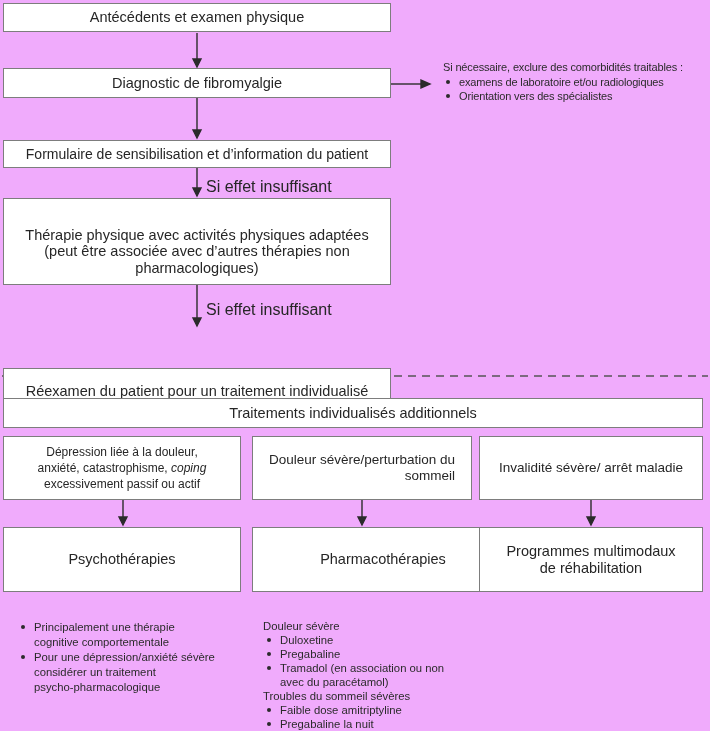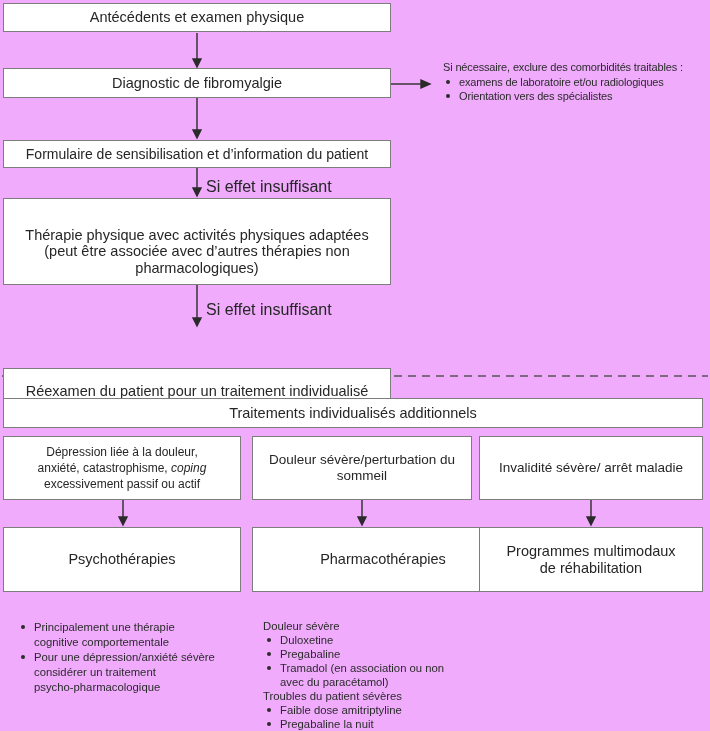--- a/index.html
+++ b/index.html
@@ -17,21 +17,21 @@
   .em{font-style:italic;}
   
   #b-ant  {left:3px;top:3px;  width:388px;height:29px;}
   #b-diag {left:3px;top:68px; width:388px;height:30px;}
   #b-form {left:3px;top:140px;width:388px;height:28px;font-size:14px;}
   #b-ther {left:3px;top:198px;width:388px;height:87px;align-items:center;padding-top:20px;}
   #b-reex {left:3px;top:320px;width:388px;height:46px;margin-top:48px;}
   
   #b-trait{left:3px;top:398px;width:700px;height:30px;}
   #b-dep  {left:3px;  top:436px;width:238px;height:64px;font-size:12px;line-height:16px;text-align:center;}
-  #b-doul {left:252px;top:436px;width:220px;height:64px;font-size:13.5px;line-height:16px;}
+  #b-doul {left:252px;top:436px;width:220px;height:64px;font-size:13.5px;line-height:16px;text-align:right;}
   #b-inv  {left:479px;top:436px;width:224px;height:64px;font-size:13.5px;line-height:16px;align-items:center;}
   #b-psy  {left:3px;  top:527px;width:238px;height:65px;}
   #b-pha  {left:252px;top:527px;width:262px;height:65px;}
   #b-prog {left:479px;top:527px;width:224px;height:65px;line-height:17px;}
   
   .arrow-label{position:absolute;font-size:16px;color:#262626;white-space:nowrap;}
   #lbl-effet1{left:206px;top:178px;}
   #lbl-effet2{left:206px;top:301px;}
   
   #side-note{position:absolute;left:443px;top:60px;font-size:11px;line-height:14.5px;
@@ -185,21 +185,21 @@
       <span class="dot"></span>
       <span>Pregabaline</span>
     </div>
     <div class="bullet-row">
       <span class="dot"></span>
       <span>
         <span class="note-line">Tramadol (en association ou non</span>
         <span class="note-line">avec du paracétamol)</span>
       </span>
     </div>
-    <span class="note-header">Troubles du patient sévères</span>
+    <span class="note-header">Troubles du sommeil sévères</span>
     <div class="bullet-row">
       <span class="dot"></span>
       <span>Faible dose amitriptyline</span>
     </div>
     <div class="bullet-row">
       <span class="dot"></span>
       <span>Pregabaline la nuit</span>
     </div>
   </div>
 

